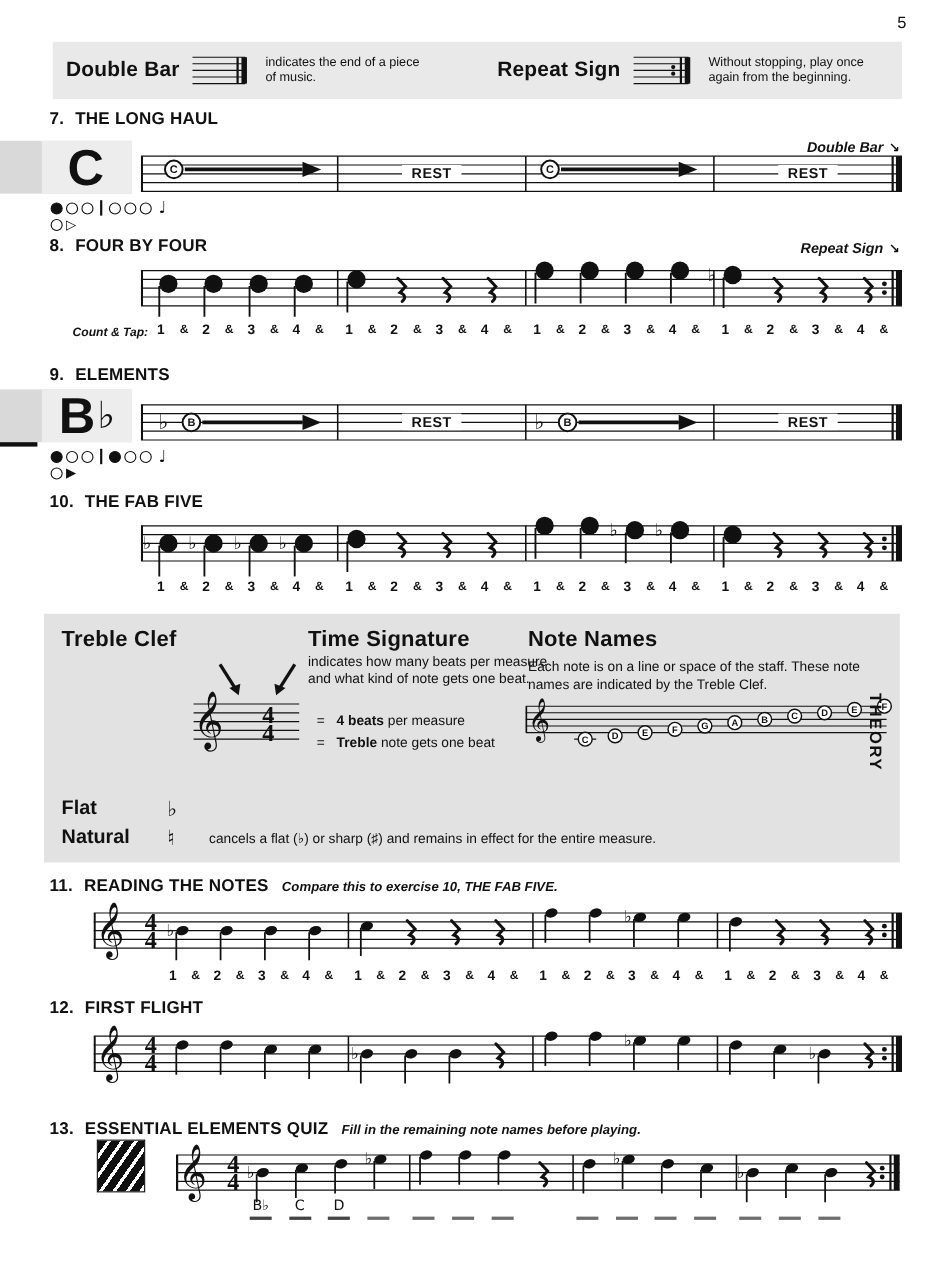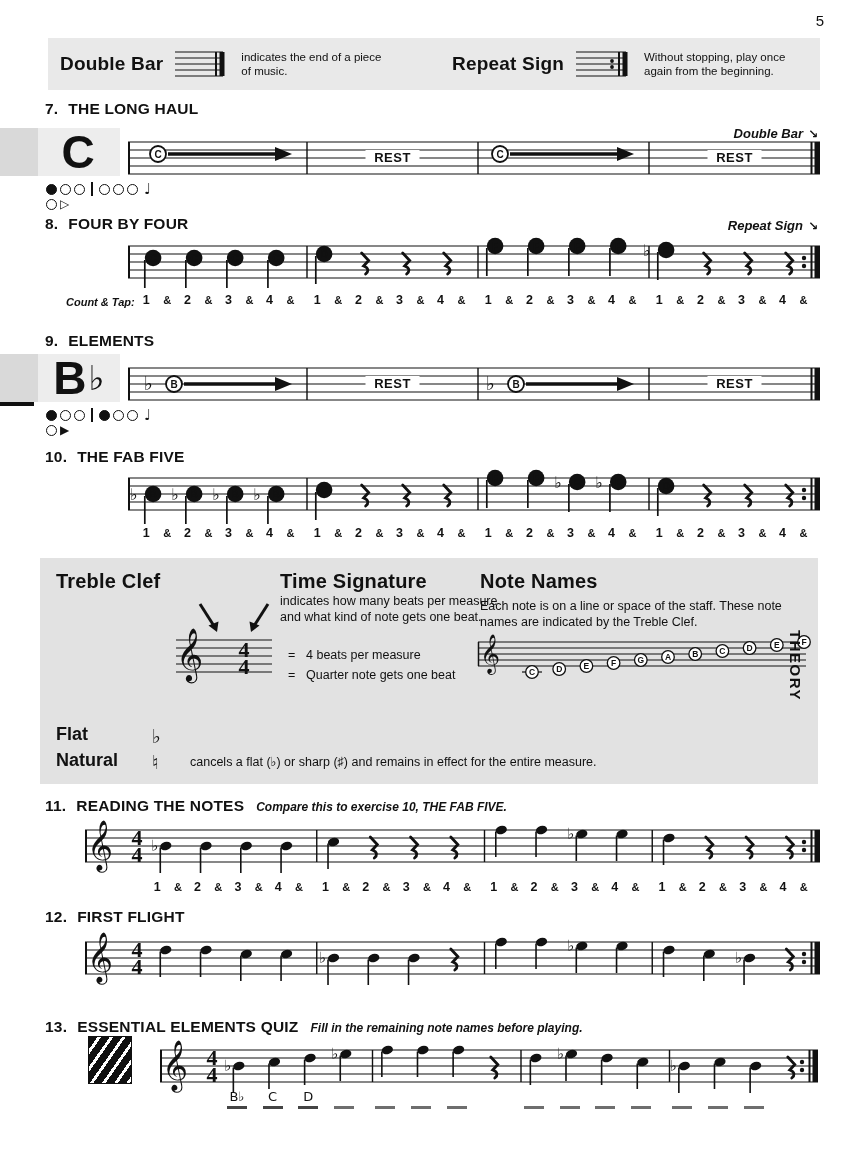--- a/index.html
+++ b/index.html
@@ -55,21 +55,21 @@
   .alab{font-family:"DejaVu Sans",sans-serif;font-size:13px;line-height:14px;height:15px;}
   .aline{height:2.5px;background:#6e6e6e;width:20px;margin:1px auto 0;}
 
   .quizicon{position:absolute;background:repeating-linear-gradient(125deg,#101010 0 7px,#ffffff 7px 10px);
             border:1px solid #101010;box-sizing:border-box;}
 
   .theory{position:absolute;left:40px;top:558px;width:778px;height:226px;background:#e2e2e2;}
   .th-head{position:absolute;font-size:20px;font-weight:bold;letter-spacing:.2px;}
   .th-body{position:absolute;font-size:12.5px;line-height:1.3;}
   .beatline{position:absolute;font-size:12.5px;}
-  .beatline b{font-weight:normal;}
+  .beatline b{font-weight:bold;}
   .beatline .eq{display:inline-block;width:18px;}
   .theorytab{position:absolute;right:14px;top:72px;writing-mode:vertical-rl;
              font-size:15px;font-weight:bold;letter-spacing:1.5px;}
   .accrow{position:absolute;left:0;width:100%;height:24px;}
   .accterm{position:absolute;left:16px;font-size:18px;font-weight:bold;}
   .accsym{position:absolute;left:112px;top:1px;font-size:19px;}
   .accdesc{position:absolute;left:150px;top:4px;font-size:12.5px;}
 </style>
 </head>
 <body>
@@ -443,21 +443,21 @@
       <text x="4" y="68" class="mus" font-size="46">𝄞</text>
       <text x="72" y="55" class="tsig" text-anchor="middle">4</text>
       <text x="72" y="71.5" class="tsig" text-anchor="middle">4</text>
     </svg>
     <div class="th-head" style="left:240px;top:12px;">Time Signature</div>
     <div class="th-body" style="left:240px;top:35px;width:235px;">indicates how many beats per measure and what kind of note gets one beat.</div>
     <div class="beatline" style="left:248px;top:90px;">
       <span class="eq">=</span><b>4 beats</b><span> per measure</span>
     </div>
     <div class="beatline" style="left:248px;top:110px;">
-      <span class="eq">=</span><b>Quarter</b><span> note gets one beat</span>
+      <span class="eq">=</span><b>Treble</b><span> note gets one beat</span>
     </div>
     <div class="th-head" style="left:440px;top:12px;">Note Names</div>
     <div class="th-body" style="left:440px;top:40px;width:312px;">Each note is on a line or space of the staff.  These note names are indicated by the Treble Clef.</div>
     <svg style="position:absolute;left:436px;top:76px;" width="345" height="76">
         <line x1="2" y1="8" x2="330" y2="8" stroke="#111" stroke-width="1"></line>
         <line x1="2" y1="14" x2="330" y2="14" stroke="#111" stroke-width="1"></line>
         <line x1="2" y1="20" x2="330" y2="20" stroke="#111" stroke-width="1"></line>
         <line x1="2" y1="26" x2="330" y2="26" stroke="#111" stroke-width="1"></line>
         <line x1="2" y1="32" x2="330" y2="32" stroke="#111" stroke-width="1"></line>
         <line x1="2.5" y1="8" x2="2.5" y2="32" stroke="#111" stroke-width="1.5"></line>

